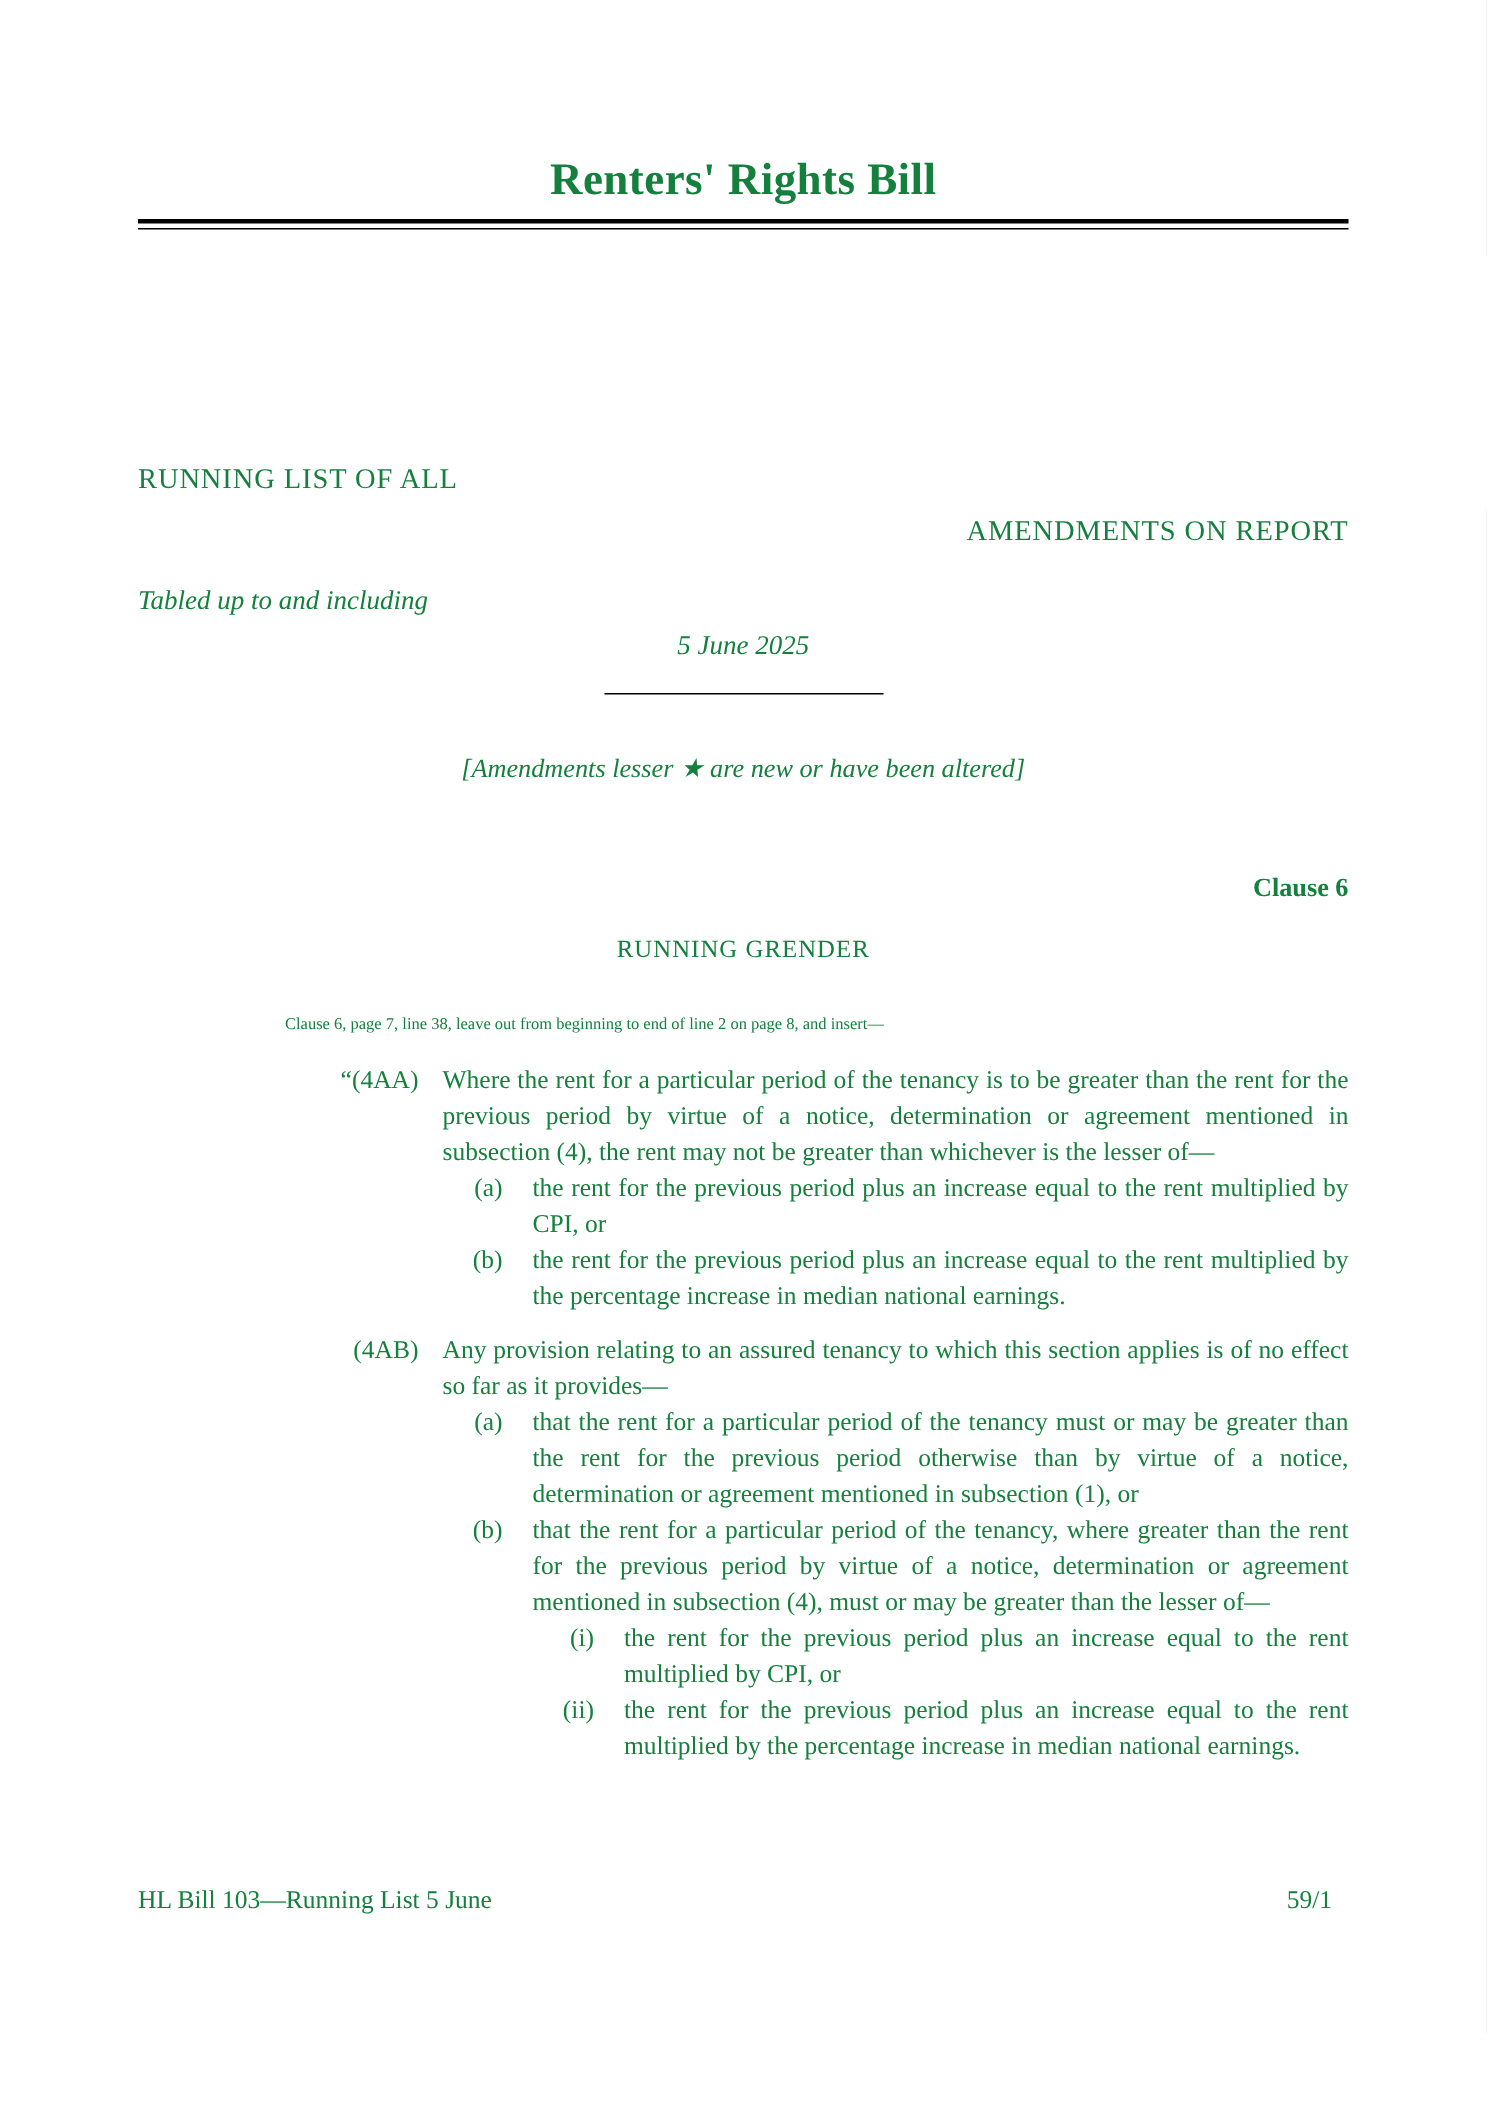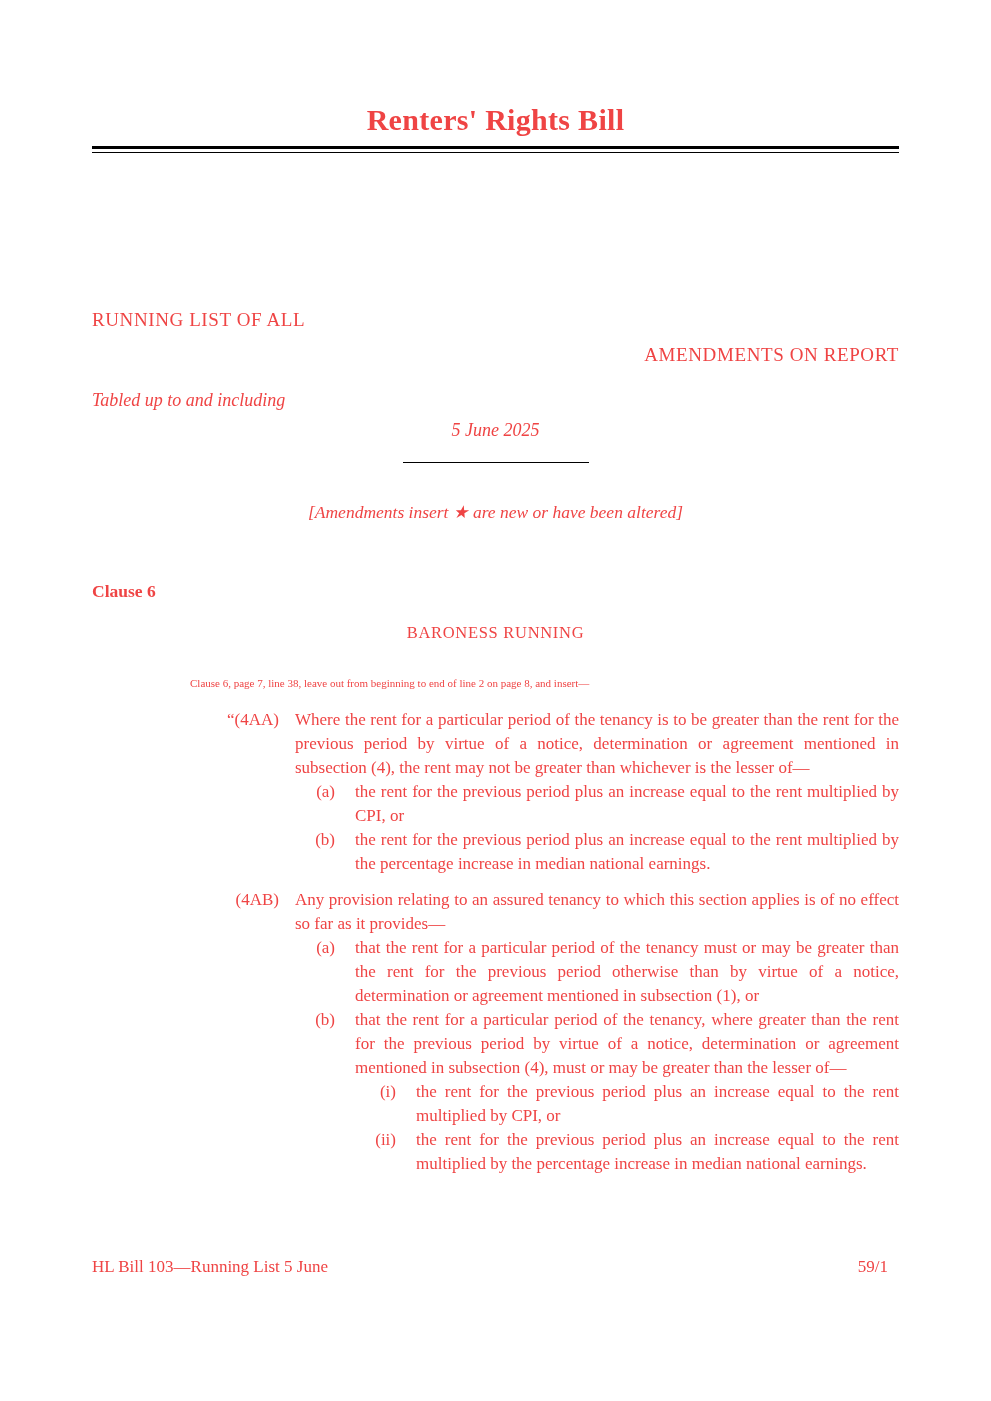--- a/index.html
+++ b/index.html
@@ -4,21 +4,21 @@
 <style>
   * { margin: 0; padding: 0; box-sizing: border-box; }
   html, body { background: #e8e8e8; }
   .page {
     position: relative;
     width: 991px;
     height: 1401px;
     margin: 0 auto;
     background: #ffffff;
     font-family: "Liberation Serif", "DejaVu Serif", serif;
-    color: #ef4444;
+    color: #15803d;
     overflow: hidden;
   }
   .content {
     position: absolute;
     left: 92px;
     right: 92px;
     top: 0;
   }
   .doc-title {
     margin-top: 102px;
@@ -68,21 +68,21 @@
   }
   .marked-note {
     margin-top: 38px;
     text-align: center;
     font-style: italic;
     font-size: 17.5px;
     line-height: 22px;
   }
   .clause-heading {
     margin-top: 57px;
-    text-align: left;
+    text-align: right;
     font-weight: bold;
     font-size: 17.5px;
     line-height: 22px;
   }
   .mover-name {
     margin-top: 20px;
     text-align: center;
     font-size: 16.5px;
     line-height: 22px;
     letter-spacing: 0.7px;
@@ -130,24 +130,24 @@
     <div class="rule-double"></div>
 
     <div class="h-running">RUNNING LIST OF ALL</div>
     <div class="h-amendments">AMENDMENTS ON REPORT</div>
 
     <div class="i-tabled">Tabled up to and including</div>
     <div class="i-date">5 June 2025</div>
 
     <div class="rule-short"></div>
 
-    <div class="marked-note">[Amendments insert ★ are new or have been altered]</div>
+    <div class="marked-note">[Amendments lesser ★ are new or have been altered]</div>
 
     <div class="clause-heading">Clause 6</div>
-    <div class="mover-name">BARONESS RUNNING</div>
+    <div class="mover-name">RUNNING GRENDER</div>
 
     <div class="instruction">Clause 6, page 7, line 38, leave out from beginning to end of line 2 on page 8, and insert—</div>
 
     <div class="amendment-body">
 
       <div class="row lvl1">
         <span class="lbl">“(4AA)</span>
         <div class="txt">Where the rent for a particular period of the tenancy is to be greater than the rent for the previous period by virtue of a notice, determination or agreement mentioned in subsection (4), the rent may not be greater than whichever is the lesser of—</div>
       </div>
 

